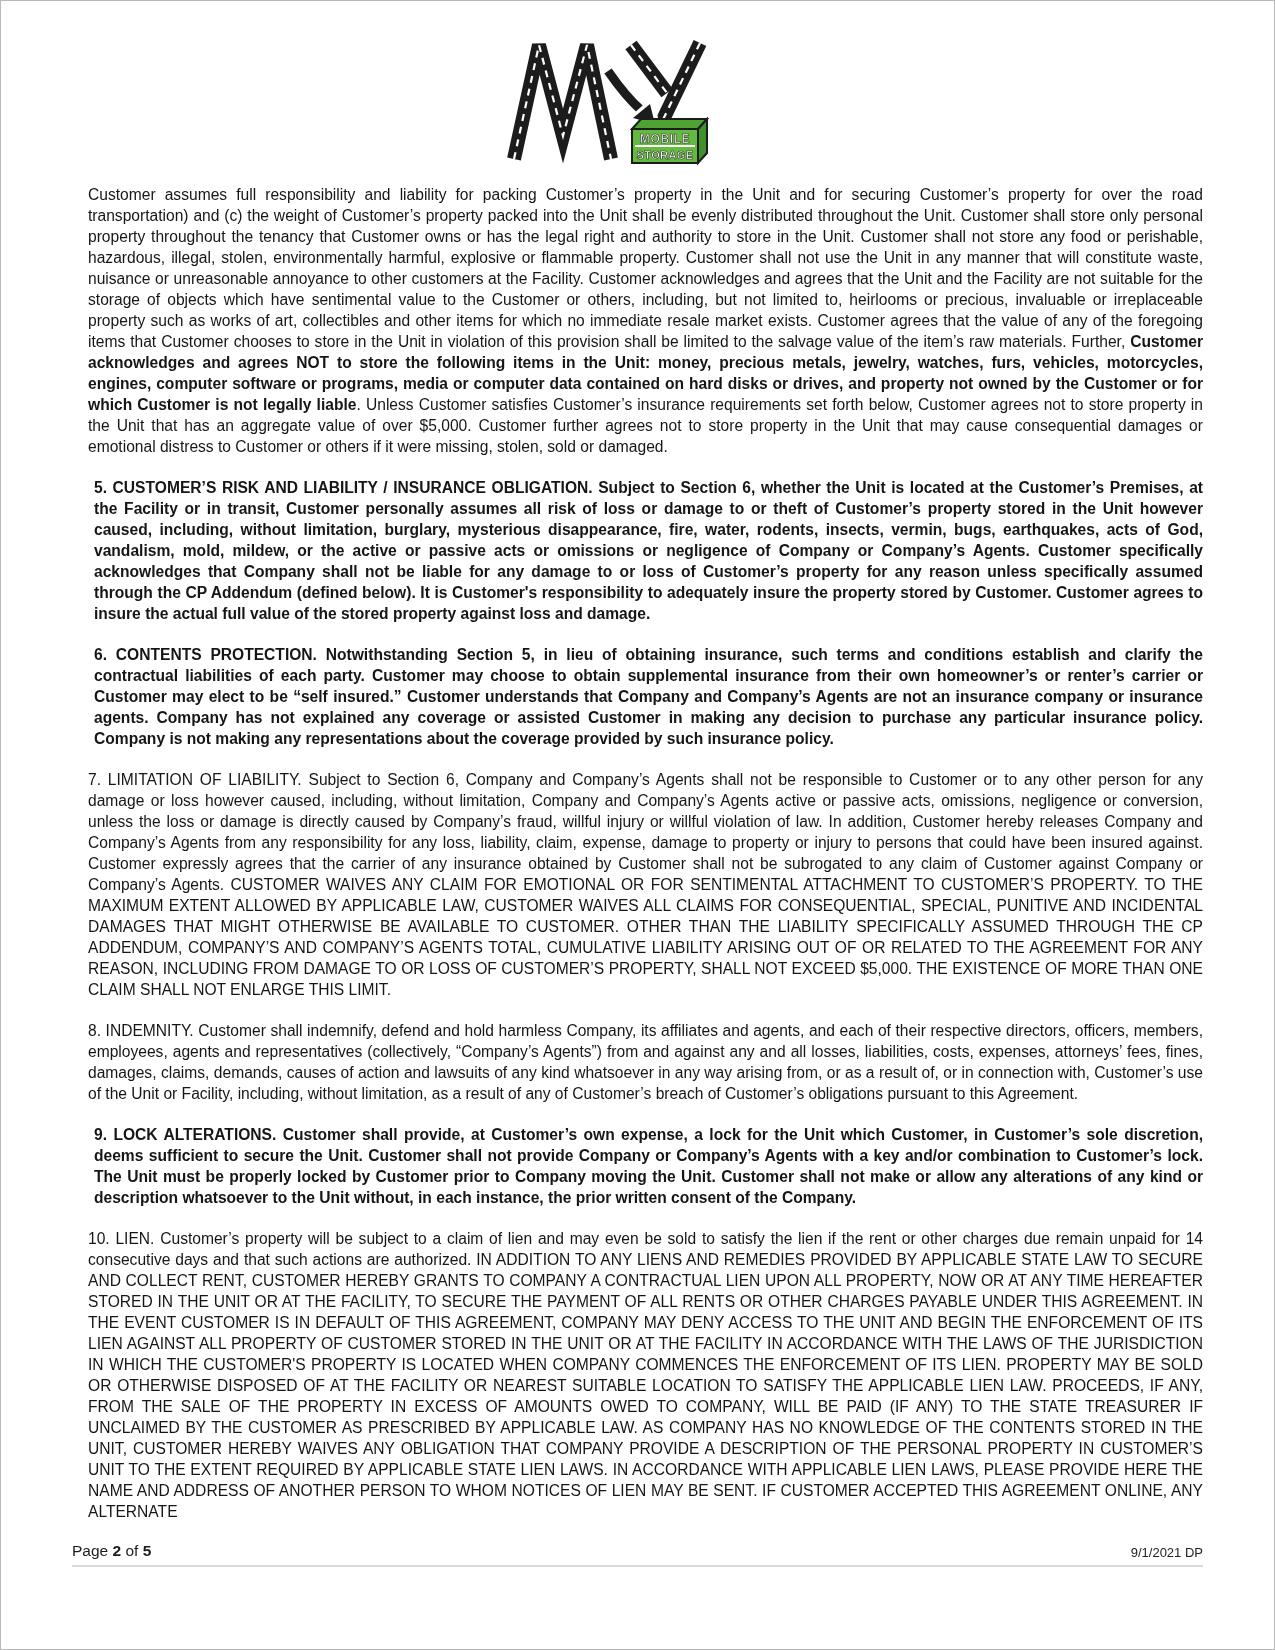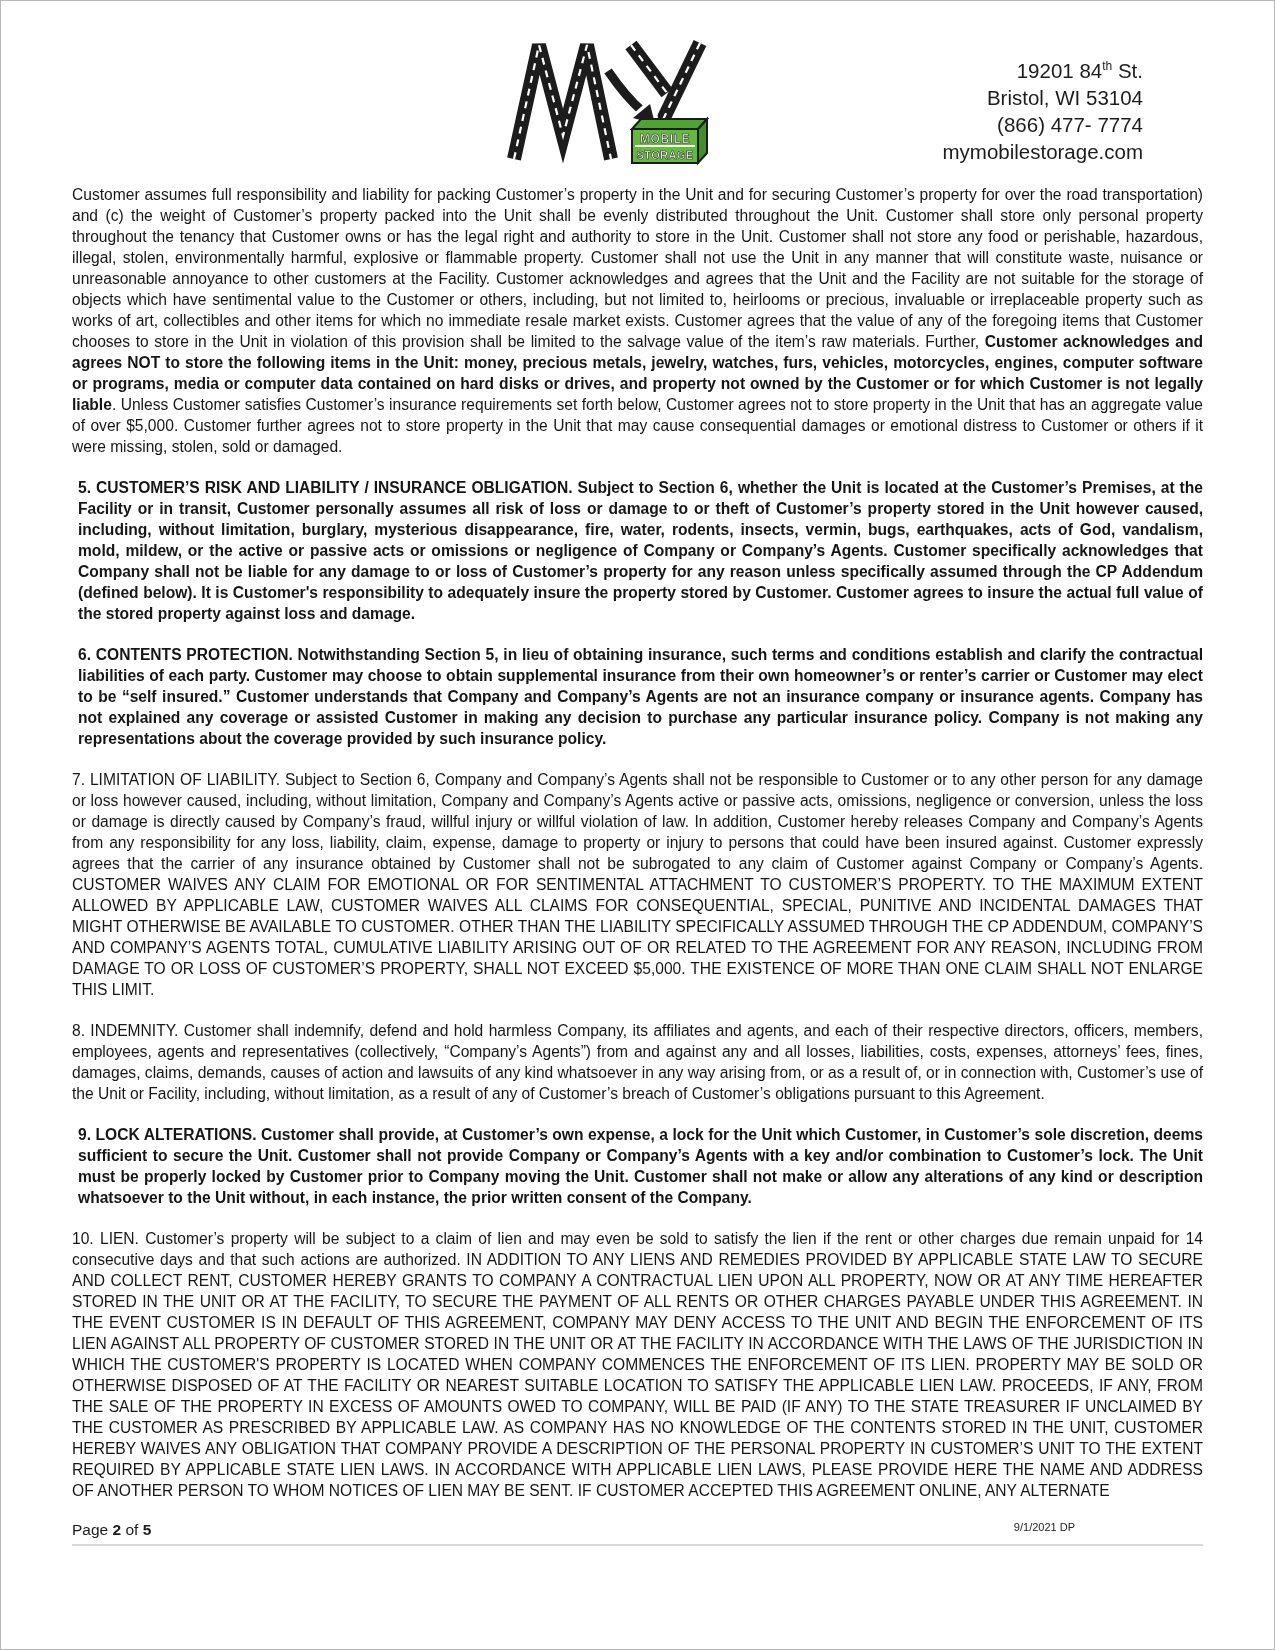--- a/index.html
+++ b/index.html
@@ -19,40 +19,40 @@
   .header{position:relative;height:183px;}
   .logo{position:absolute;left:503px;top:32px;width:210px;height:138px;text-align:center;}
   .address{
     position:absolute;right:131px;top:56px;
     text-align:right;font-size:20.5px;line-height:27px;color:#1c1c1c;
   }
   .address sup{font-size:12px;line-height:0;}
   
   .doc-body{padding:0 71px;}
   .doc-body p{
-    margin:0 0 20px 0;
+    margin:0 0 20px 16px;
     font-size:15.6px;
     line-height:21px;
     text-align:justify;
     color:#161616;
   }
   .doc-body p.indent{padding-left:6px;font-weight:bold;}
   .b{font-weight:bold;}
   
   .footer{
     margin:12px 71px 0 71px;
     display:flex;
     justify-content:space-between;
-    align-items:flex-start;
+    align-items:flex-end;
     border-bottom:2px solid #d9d9d9;
     padding-bottom:5px;
     font-size:15.5px;
     color:#1c1c1c;
   }
-  .footer .date{font-size:11px;margin-right:128px;color:#222;}
+  .footer .date{font-size:13px;color:#222;}
 </style>
 </head>
 <body>
 
 <div class="page">
 
   <div class="header">
 
     <div class="logo" aria-label="MY">
       <svg width="210" height="138" viewBox="0 0 210 138" xmlns="http://www.w3.org/2000/svg">
@@ -72,26 +72,20 @@
 
         <polygon points="128,96 137,86 203,86 194,96" fill="#4ea332" stroke="#1c1c1c" stroke-width="2"></polygon>
         <polygon points="194,96 203,86 203,120 194,130" fill="#3f8f2a" stroke="#1c1c1c" stroke-width="2"></polygon>
         <rect x="128" y="96" width="66" height="34" fill="#64b93f" stroke="#1c1c1c" stroke-width="2"></rect>
         <rect x="131" y="112" width="60" height="2" fill="#ffffff"></rect>
         <text x="161" y="109.5" text-anchor="middle" font-family="Liberation Sans, DejaVu Sans, sans-serif" font-size="12" font-weight="bold" fill="#ffffff" stroke="#1c1c1c" stroke-width="0.55" letter-spacing="0.6">MOBILE</text>
         <text x="161" y="126" text-anchor="middle" font-family="Liberation Sans, DejaVu Sans, sans-serif" font-size="11" font-weight="bold" fill="#ffffff" stroke="#1c1c1c" stroke-width="0.55" letter-spacing="0.4">STORAGE</text>
       </svg>
     </div>
 
-    <div class="address">
-      <div><span>19201 84</span><sup>th</sup><span> St.</span></div>
-      <div>Bristol, WI 53104</div>
-      <div>(866) 477- 7774</div>
-      <div>mymobilestorage.com</div>
-    </div>
   </div>
 
   <div class="doc-body">
 
     <p><span>Customer assumes full responsibility and liability for packing Customer’s property in the Unit and for securing Customer’s property for over the road transportation) and (c) the weight of Customer’s property packed into the Unit shall be evenly distributed throughout the Unit. Customer shall store only personal property throughout the tenancy that Customer owns or has the legal right and authority to store in the Unit. Customer shall not store any food or perishable, hazardous, illegal, stolen, environmentally harmful, explosive or flammable property. Customer shall not use the Unit in any manner that will constitute waste, nuisance or unreasonable annoyance to other customers at the Facility. Customer acknowledges and agrees that the Unit and the Facility are not suitable for the storage of objects which have sentimental value to the Customer or others, including, but not limited to, heirlooms or precious, invaluable or irreplaceable property such as works of art, collectibles and other items for which no immediate resale market exists. Customer agrees that the value of any of the foregoing items that Customer chooses to store in the Unit in violation of this provision shall be limited to the salvage value of the item’s raw materials. Further, </span><span class="b">Customer acknowledges and agrees NOT to store the following items in the Unit: money, precious metals, jewelry, watches, furs, vehicles, motorcycles, engines, computer software or programs, media or computer data contained on hard disks or drives, and property not owned by the Customer or for which Customer is not legally liable</span><span>. Unless Customer satisfies Customer’s insurance requirements set forth below, Customer agrees not to store property in the Unit that has an aggregate value of over $5,000. Customer further agrees not to store property in the Unit that may cause consequential damages or emotional distress to Customer or others if it were missing, stolen, sold or damaged.</span></p>
 
     <p class="indent">5. CUSTOMER’S RISK AND LIABILITY / INSURANCE OBLIGATION. Subject to Section 6, whether the Unit is located at the Customer’s Premises, at the Facility or in transit, Customer personally assumes all risk of loss or damage to or theft of Customer’s property stored in the Unit however caused, including, without limitation, burglary, mysterious disappearance, fire, water, rodents, insects, vermin, bugs, earthquakes, acts of God, vandalism, mold, mildew, or the active or passive acts or omissions or negligence of Company or Company’s Agents. Customer specifically acknowledges that Company shall not be liable for any damage to or loss of Customer’s property for any reason unless specifically assumed through the CP Addendum (defined below). It is Customer's responsibility to adequately insure the property stored by Customer. Customer agrees to insure the actual full value of the stored property against loss and damage.</p>
 
     <p class="indent">6. CONTENTS PROTECTION. Notwithstanding Section 5, in lieu of obtaining insurance, such terms and conditions establish and clarify the contractual liabilities of each party. Customer may choose to obtain supplemental insurance from their own homeowner’s or renter’s carrier or Customer may elect to be “self insured.” Customer understands that Company and Company’s Agents are not an insurance company or insurance agents. Company has not explained any coverage or assisted Customer in making any decision to purchase any particular insurance policy. Company is not making any representations about the coverage provided by such insurance policy.</p>
 

